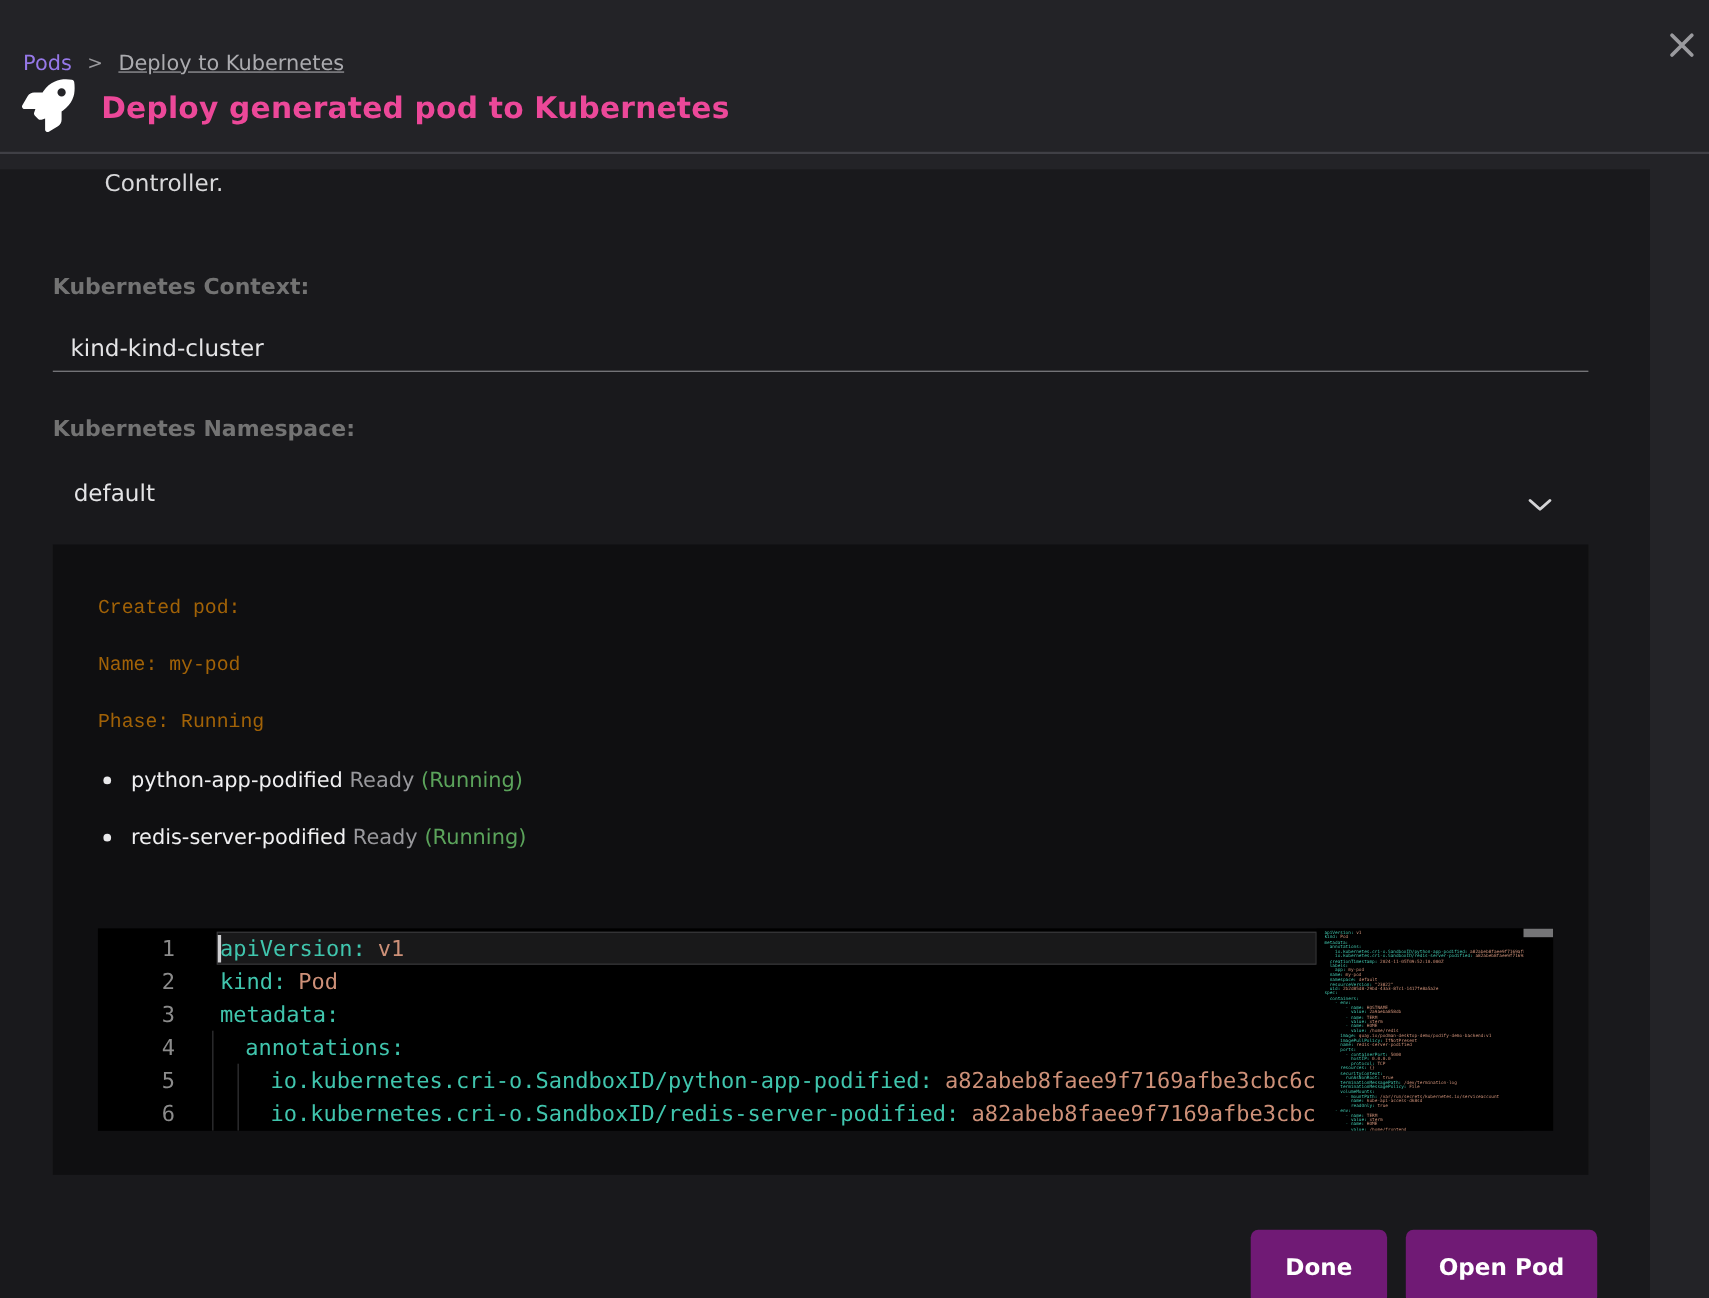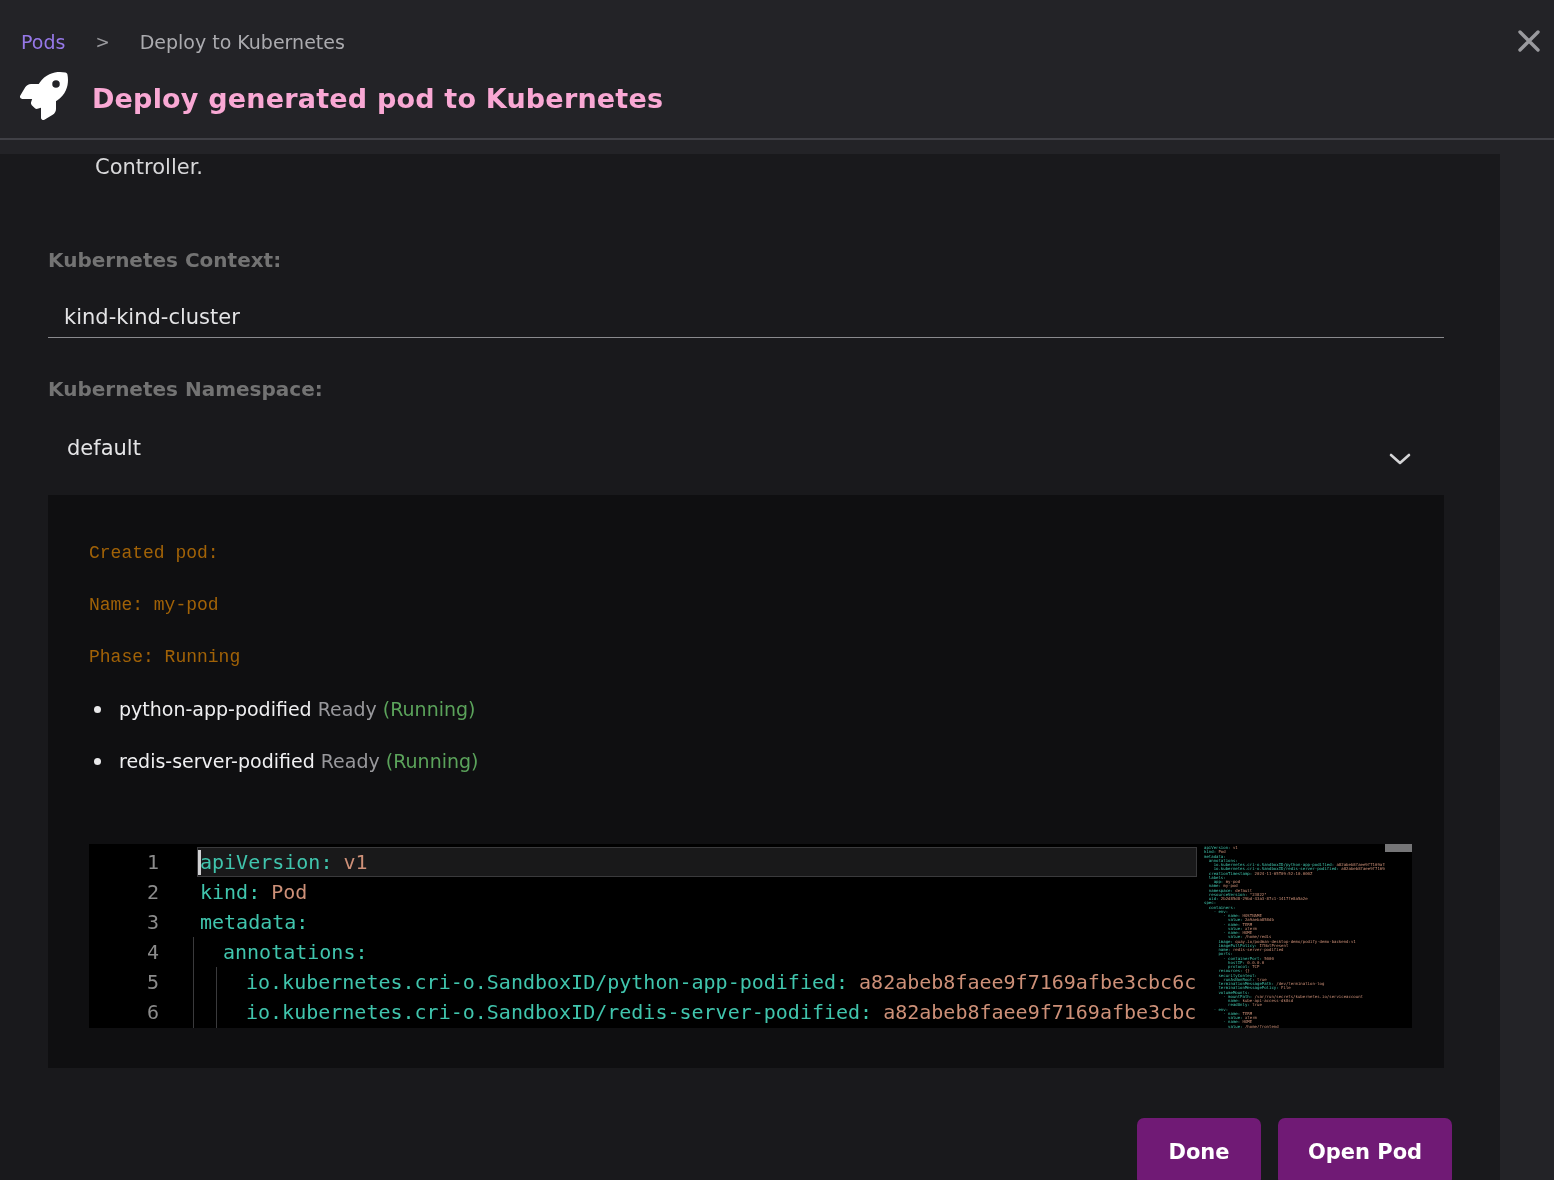--- a/index.html
+++ b/index.html
@@ -1,28 +1,28 @@
 <!DOCTYPE html>
 <html><head>
 <meta charset="utf-8">
 <style>
   * { margin:0; padding:0; box-sizing:border-box; }
   html,body { width:1554px; height:1180px; overflow:hidden; }
   body { background:#232327; font-family:"DejaVu Sans","Liberation Sans",sans-serif; color:#e8e8ea; }
 
   
   .header { position:absolute; left:0; top:0; width:1554px; height:140px; background:#232327; border-bottom:2px solid #404046; }
-  .breadcrumb { position:absolute; left:21px; top:30px; font-size:19px; line-height:24px; display:flex; gap:30px; align-items:center; }
+  .breadcrumb { position:absolute; left:21px; top:46px; font-size:19px; line-height:24px; display:flex; gap:14px; align-items:center; }
   .crumb-parent { color:#9678e8; cursor:pointer; }
   .crumb-sep { color:#9a9a9e; font-size:17px; }
-  .crumb-current { color:#ababaf; }
+  .crumb-current { color:#ababaf;text-decoration:underline; }
   .close-btn { position:absolute; left:1513px; top:27px; width:32px; height:32px; display:flex; align-items:center; justify-content:center; cursor:pointer; }
   .title-row { position:absolute; left:20px; top:70px; height:56px; display:flex; align-items:center; }
   .rocket { width:48px; height:54px; }
-  .page-title { margin-left:24px; font-size:27px; font-weight:bold; color:#f9a8d4; letter-spacing:0.2px; }
+  .page-title { margin-left:24px; font-size:27px; font-weight:bold; color:#ec4899; letter-spacing:0.2px; }
 
   
   .panel { position:absolute; left:0; top:142px; width:1500px; height:1038px; background:#19191c;margin-top:12px; }
   .controller-text { position:absolute; left:95px; top:0px; font-size:21px; line-height:27px; color:#d8d8da; }
   .field-label { position:absolute; left:48px; font-size:20px; font-weight:bold; color:#737373; }
   .ctx-label { top:94px; }
   .ctx-input { position:absolute; left:48px; top:144px; width:1396px; height:40px; border-bottom:1px solid #8a8a8e; font-size:21px; line-height:38px; color:#e4e4e6; padding-left:16px; cursor:text; }
   .ns-label { top:223px; }
   .ns-select { position:absolute; left:48px; top:273px; width:1396px; height:42px; font-size:21px; line-height:42px; color:#e4e4e6; padding-left:19px; cursor:pointer; }
   .chevron { position:absolute; right:33px; top:12px; }

